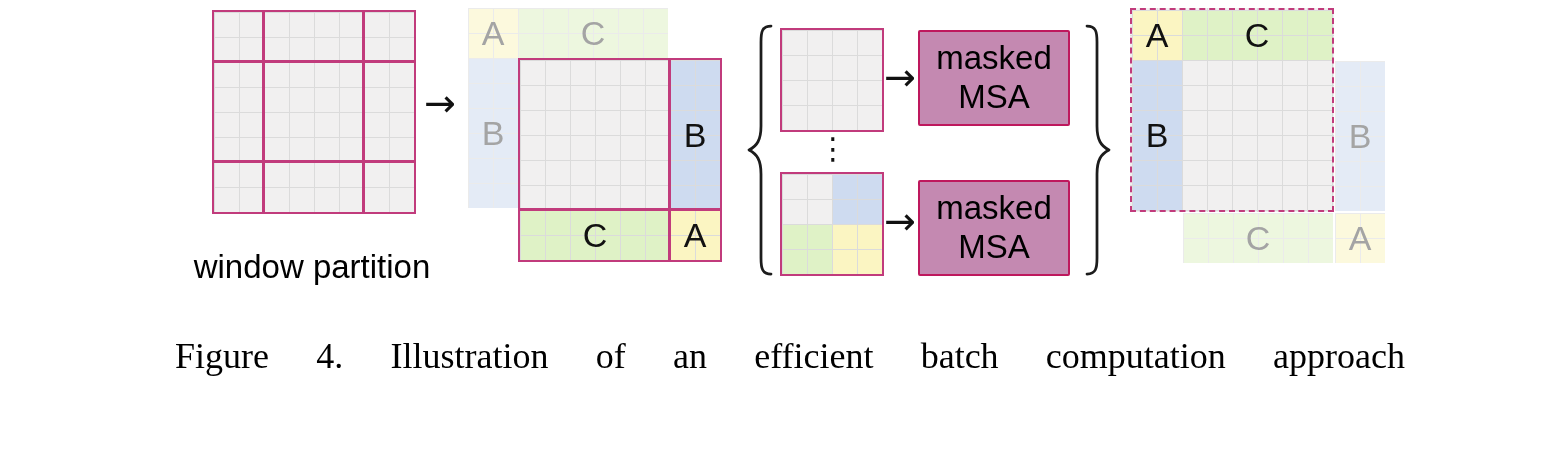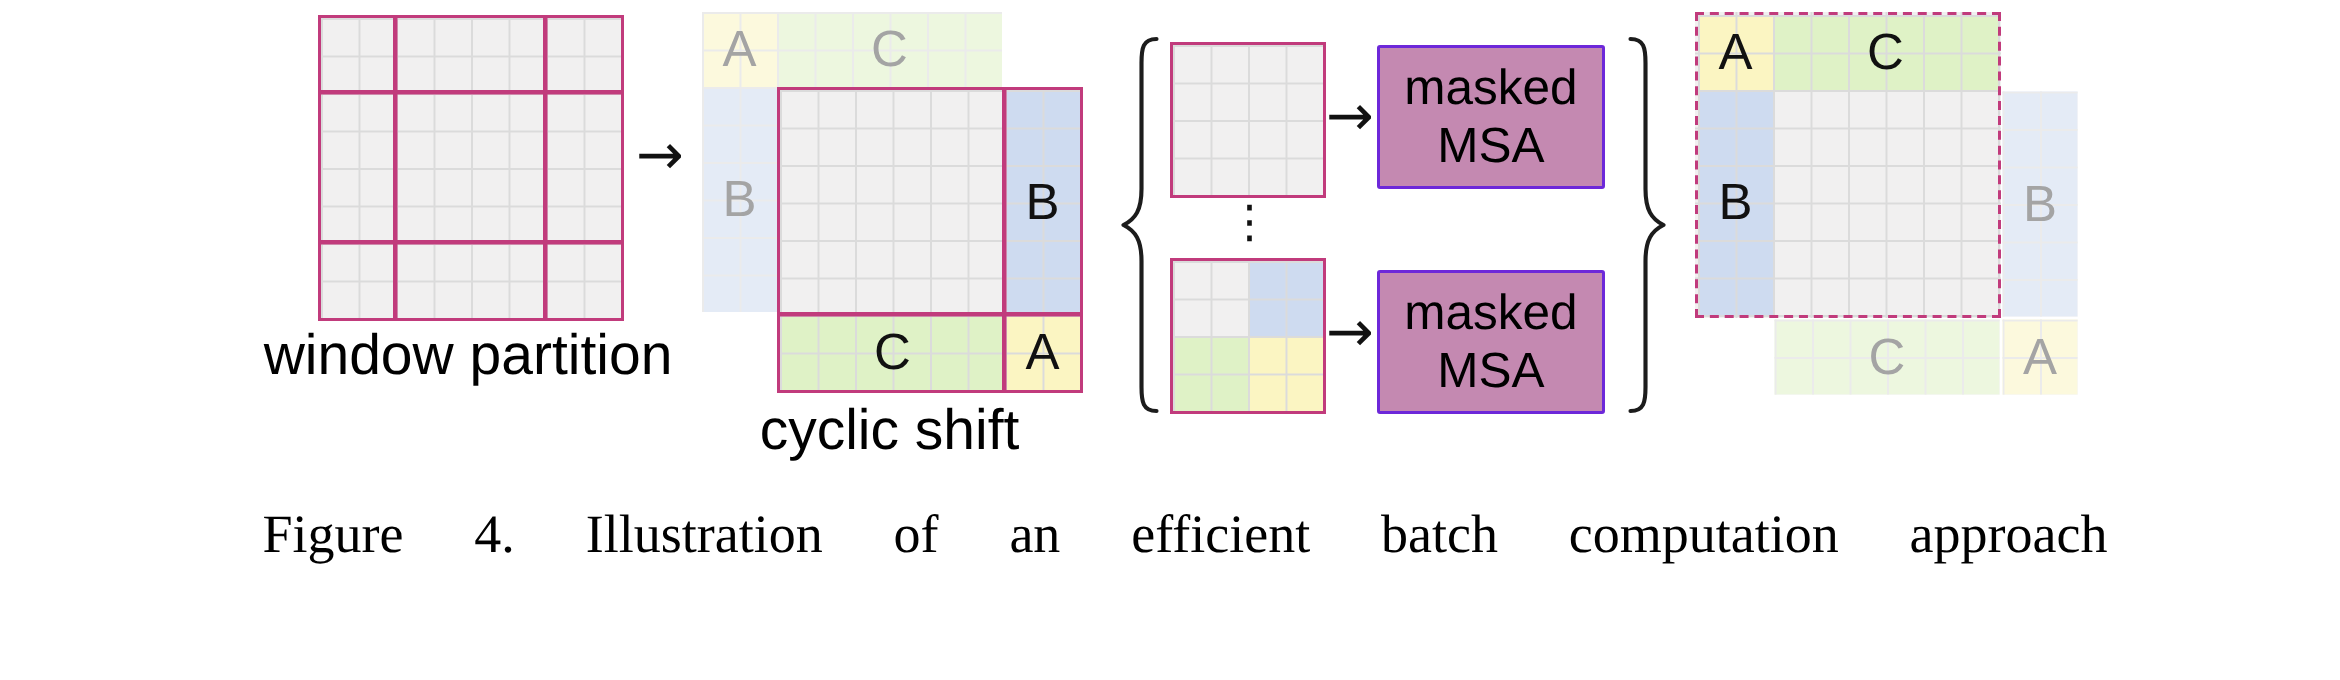--- a/index.html
+++ b/index.html
@@ -21,24 +21,24 @@
       linear-gradient(to bottom,var(--grid-line) 1px,transparent 1px);
     background-size:25px 25px;}
   .blue{background-color:var(--blue);}
   .green{background-color:var(--green);}
   .yellow{background-color:var(--yellow);}
   .ghost{opacity:.55;}
   .letter{font-size:34px;color:var(--ink);}
   .ghost .letter{color:var(--ghost-ink);}
   .vline{position:absolute;width:2.5px;top:0;bottom:0;background:var(--pink);}
   .hline{position:absolute;height:2.5px;left:0;right:0;background:var(--pink);}
-  .plabel{position:absolute;font-size:38px;color:#000;white-space:nowrap;transform:translateX(-50%);}
+  .plabel{position:absolute;font-size:33px;color:#000;white-space:nowrap;transform:translateX(-50%);margin-top:32px;}
   .arrow{position:absolute;font-size:38px;line-height:1;color:var(--ink);font-family:"DejaVu Sans",sans-serif;}
   .dots{position:absolute;font-size:30px;line-height:1;color:var(--ink);font-family:"DejaVu Sans",sans-serif;}
-  .msa{position:absolute;width:148px;height:92px;background:var(--mauve);border:2px solid #6d28d9;
+  .msa{position:absolute;width:148px;height:92px;background:var(--mauve);border:2px solid #be185d;
     border-radius:2px;display:flex;flex-direction:column;align-items:center;justify-content:center;
     font-size:33px;line-height:1.18;color:#000;}
   .brace{position:absolute;}
   .brace path{stroke:#1c1c1c;stroke-width:2.75;fill:none;stroke-linecap:round;stroke-linejoin:round;}
   #caption{position:absolute;left:157px;top:330px;width:1248px;font-family:"Liberation Serif",serif;
     font-size:36px;line-height:52px;color:#000;}
   #caption .l1{text-align:justify;text-align-last:justify;margin-left:18px;}
 </style>
 </head>
 <body>
@@ -73,21 +73,20 @@
       </div>
       <div class="region green" style="left:0;top:150px;width:150px;height:50px;">
         <span class="letter">C</span>
       </div>
       <div class="region yellow" style="left:150px;top:150px;width:50px;height:50px;">
         <span class="letter">A</span>
       </div>
       <div class="vline" style="left:148px;"></div>
       <div class="hline" style="top:148px;"></div>
     </div>
-    <div class="plabel" style="left:125px;top:258px;">cyclic shift</div>
   </div>
 
   <svg class="brace" width="40" height="256" viewBox="0 0 40 256" style="left:740px;top:22px;">
     <path d="M31,4 C22,4 21,10 21,20 L21,104 C21,118 17,124 9,128 C17,132 21,138 21,152 L21,236 C21,246 22,252 31,252"></path>
   </svg>
 
   <div class="grid" style="left:780px;top:28px;width:100px;height:100px;"></div>
   <span class="arrow" style="left:884px;top:58px;">→</span>
   <div class="msa" style="left:918px;top:30px;">
     <span>masked</span>

